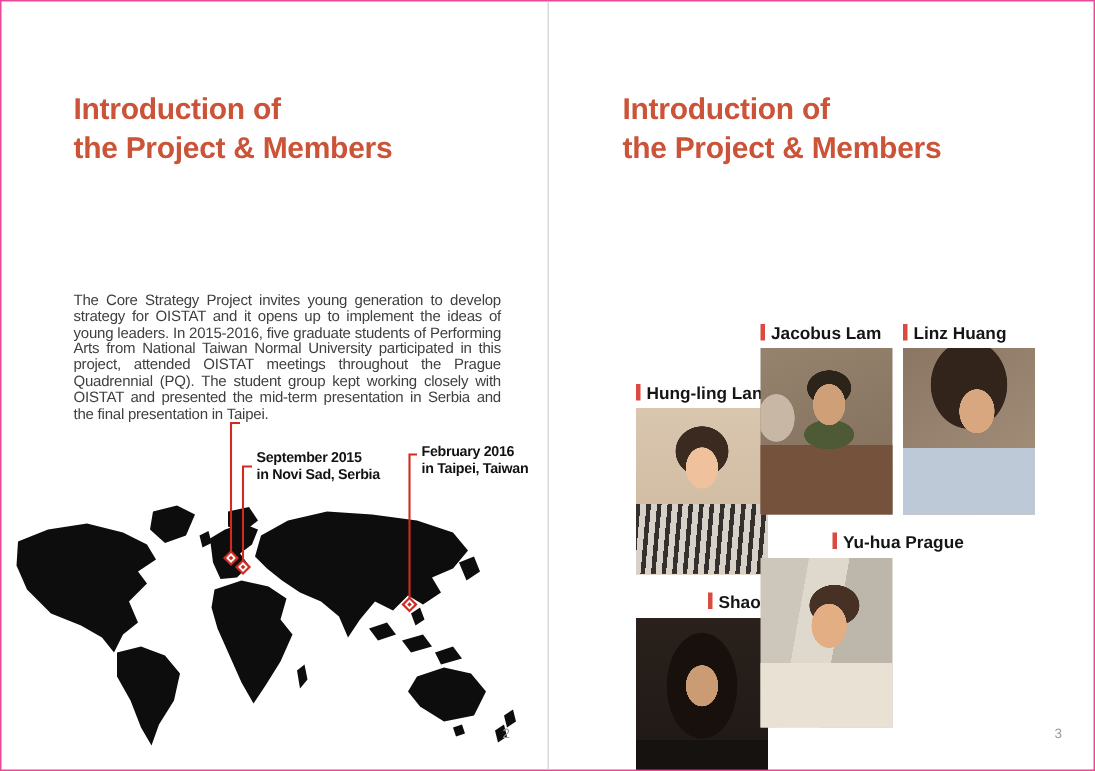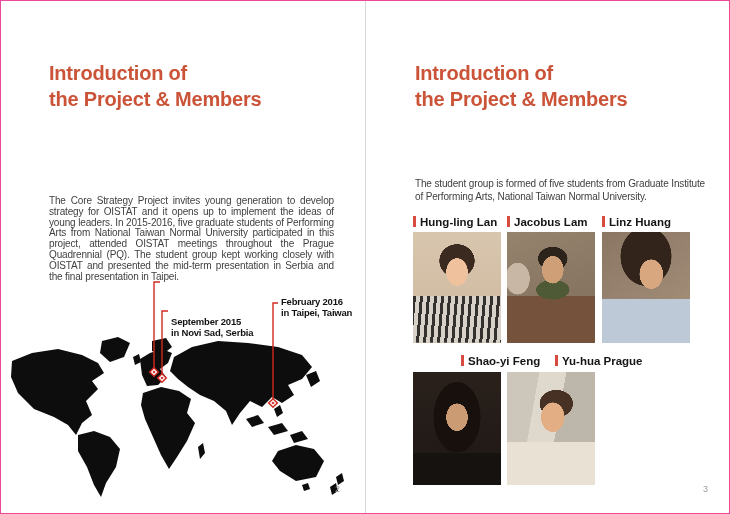--- a/index.html
+++ b/index.html
@@ -35,38 +35,38 @@
   .page-right .page-number { left:336px; }
 
   
   .map-svg { position:absolute; left:5px; top:330px; width:350px; height:168px; }
   .connector-svg { position:absolute; left:0; top:0; width:365px; height:512px; pointer-events:none; }
   .callout {
     position:absolute; color:#121212; font-size:9.5px; font-weight:bold;
     line-height:10.5px; white-space:nowrap; letter-spacing:-0.2px;
   }
   .callout-june  { left:162px; top:275px; }
-  .callout-sept  { left:170px; top:316px; }
+  .callout-sept  { left:170px; top:300px; }
   .callout-april { left:280px; top:296px; }
 
   
   .member-name {
     position:absolute; height:13px; color:#151515;
     font-size:11.5px; font-weight:bold; white-space:nowrap;
   }
   .name-bar {
     display:inline-block; width:3px; height:11px; margin-right:4px;
     background:#d94b41; vertical-align:-1px;
   }
   .photo { position:absolute; width:88px; background-repeat:no-repeat; }
   .row1 { top:231px; height:111px; }
   .row2 { top:371px; height:113px; }
   .m-name-r1 { top:215px; }
   .m-name-r2 { top:354px;padding-left:48px; }
-  .col1 { left:46px; } .col2 { left:140px; } .col3 { left:235px; }
+  .col1 { left:57px;margin-top:40px; } .col2 { left:140px; } .col3 { left:235px; }
 
   .photo-1 {
     background-image:
       radial-gradient(11px 14px at 50% 36%, #efc19c 97%, transparent 99%),
       radial-gradient(18px 17px at 50% 26%, #3a2a20 97%, transparent 99%),
       repeating-linear-gradient(95deg, #34302d 0 3px, #d8d1c9 3px 7px),
       linear-gradient(#d9c6ae, #cdb79e);
     background-size:100% 100%, 100% 100%, 100% 42%, 100% 100%;
     background-position:0 0, 0 0, 0 100%, 0 0;
   }
@@ -173,21 +173,20 @@
     </div>
 
     <div class="page-number">2</div>
   </div>
 
   <div class="page page-right">
     <div class="doc-title">
       <div>Introduction of</div>
       <div>the Project &amp; Members</div>
     </div>
-    <div class="body-text">The student group is formed of five students from Graduate Institute of Performing Arts, National Taiwan Normal University.</div>
 
     <div class="member-name m-name-r1 col1">
       <span class="name-bar"></span><span>Hung-ling Lan</span>
     </div>
     <div class="member-name m-name-r1 col2">
       <span class="name-bar"></span><span>Jacobus Lam</span>
     </div>
     <div class="member-name m-name-r1 col3">
       <span class="name-bar"></span><span>Linz Huang</span>
     </div>

